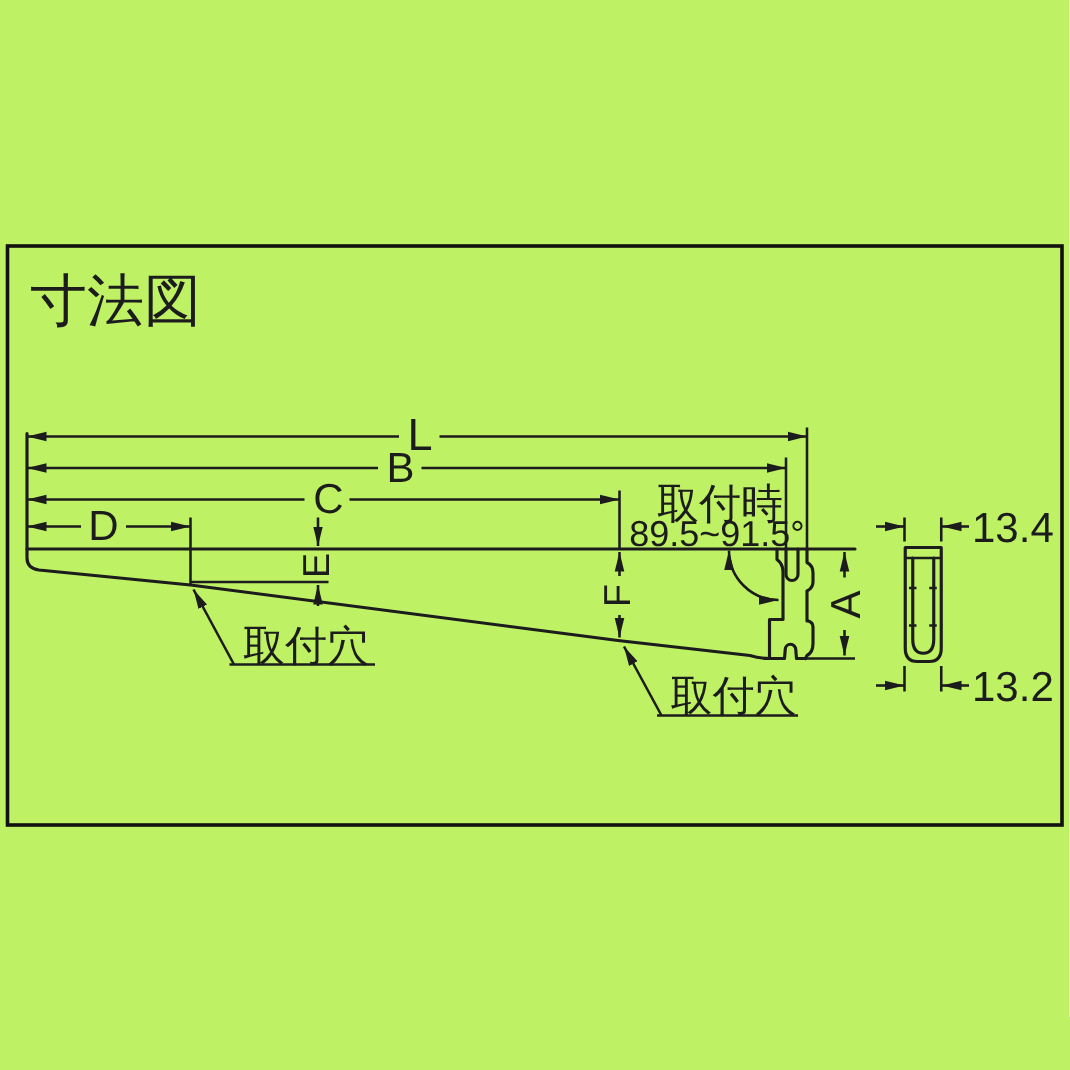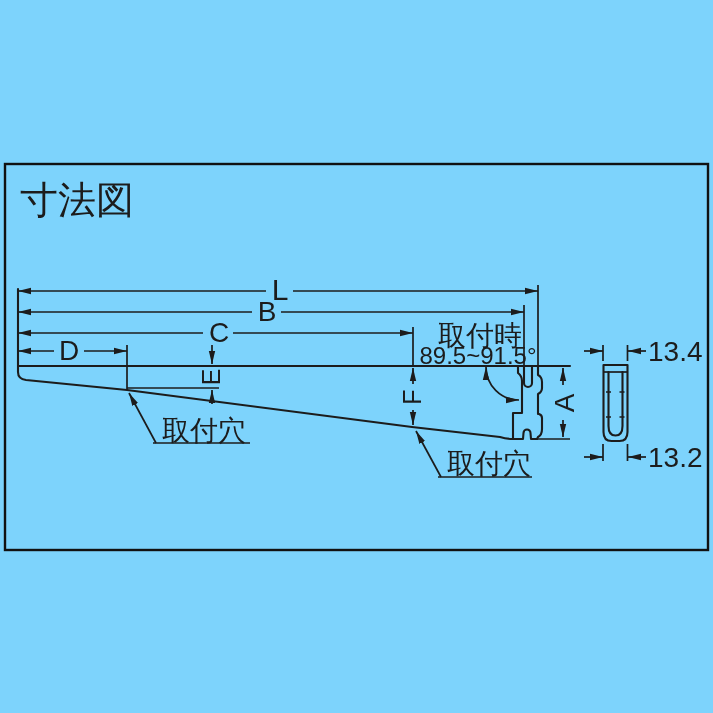--- a/index.html
+++ b/index.html
@@ -1,16 +1,16 @@
 <!DOCTYPE html>
 <html><head>
 <meta charset="utf-8">
 <style>
   html,body{margin:0;padding:0;background:#ffffff;}
-  .page{position:relative;width:713px;height:713px;background:#7dd3fc;overflow:hidden;
+  .page{position:relative;width:713px;height:713px;background:#bef264;overflow:hidden;
         font-family:"Liberation Sans",sans-serif;}
   svg{display:block;}
   
   .ol{fill:none;stroke:#1c1c1c;stroke-width:2.1;stroke-linecap:round;stroke-linejoin:round;}
   
   .dl{fill:none;stroke:#1c1c1c;stroke-width:1.7;stroke-linecap:butt;}
   .frame{fill:none;stroke:#111111;stroke-width:2.4;}
   text{fill:#1c1c1c;font-family:"Liberation Sans",sans-serif;}
   .t-title{font-size:38px;}
   .t-dim{font-size:28px;}

